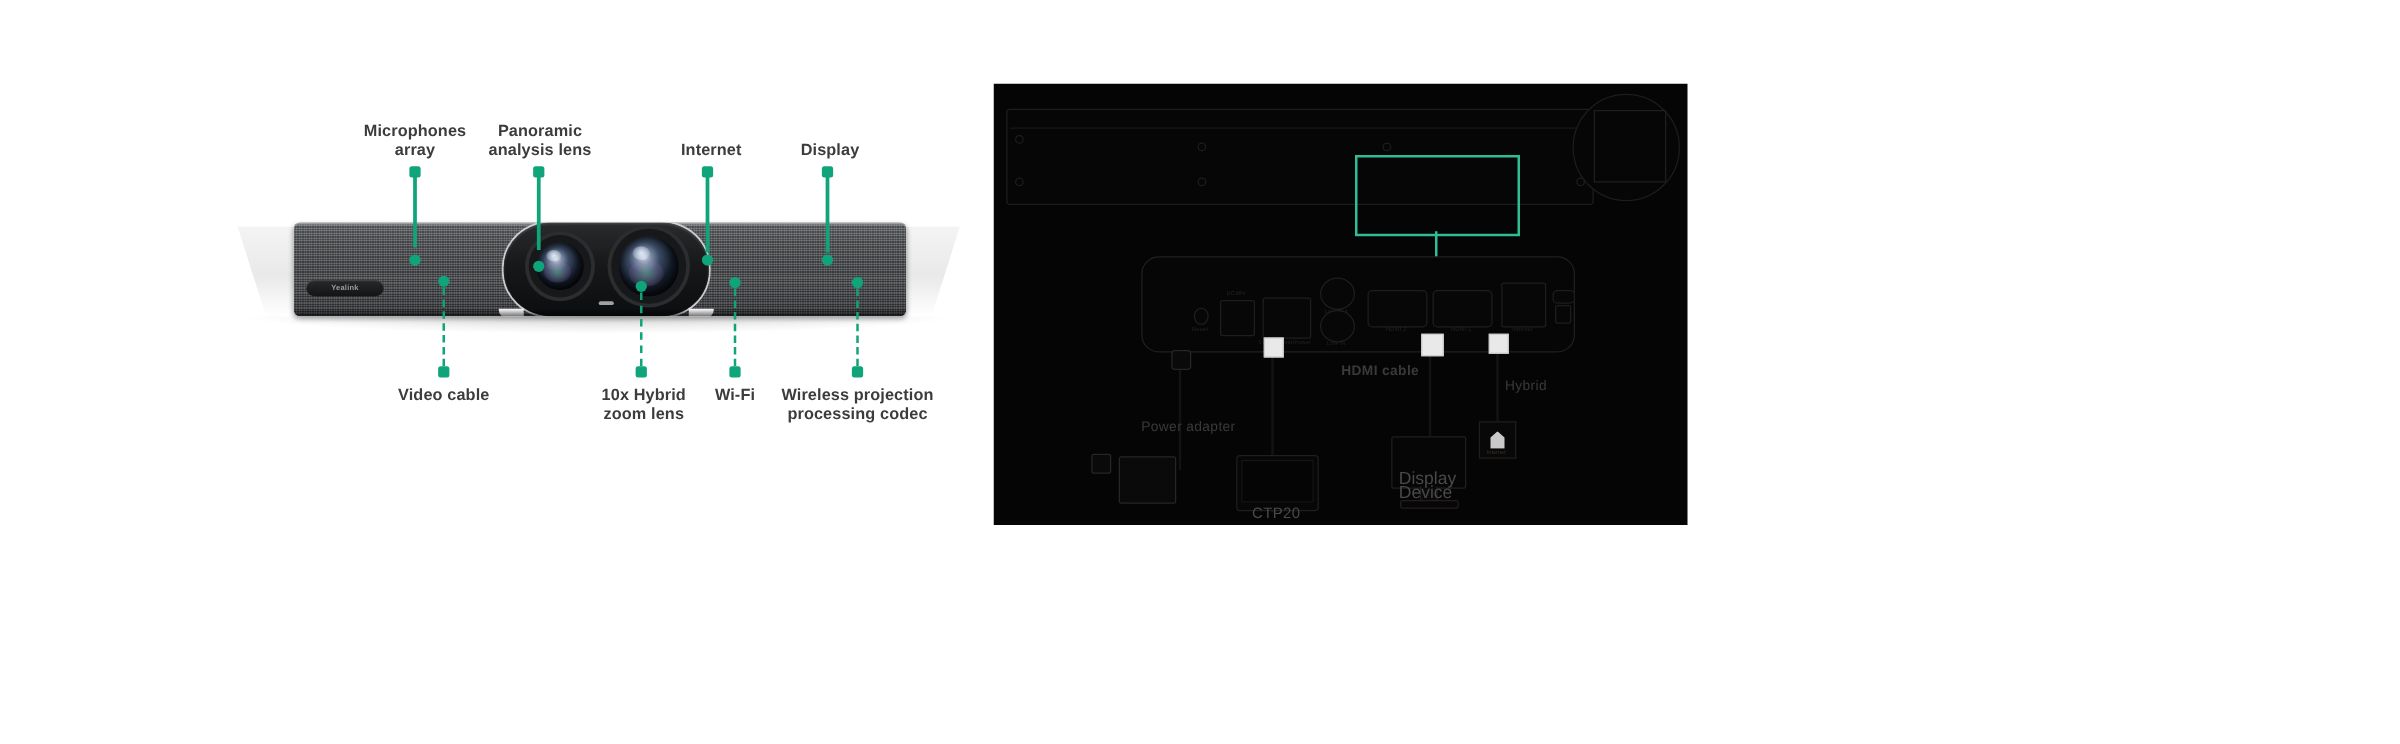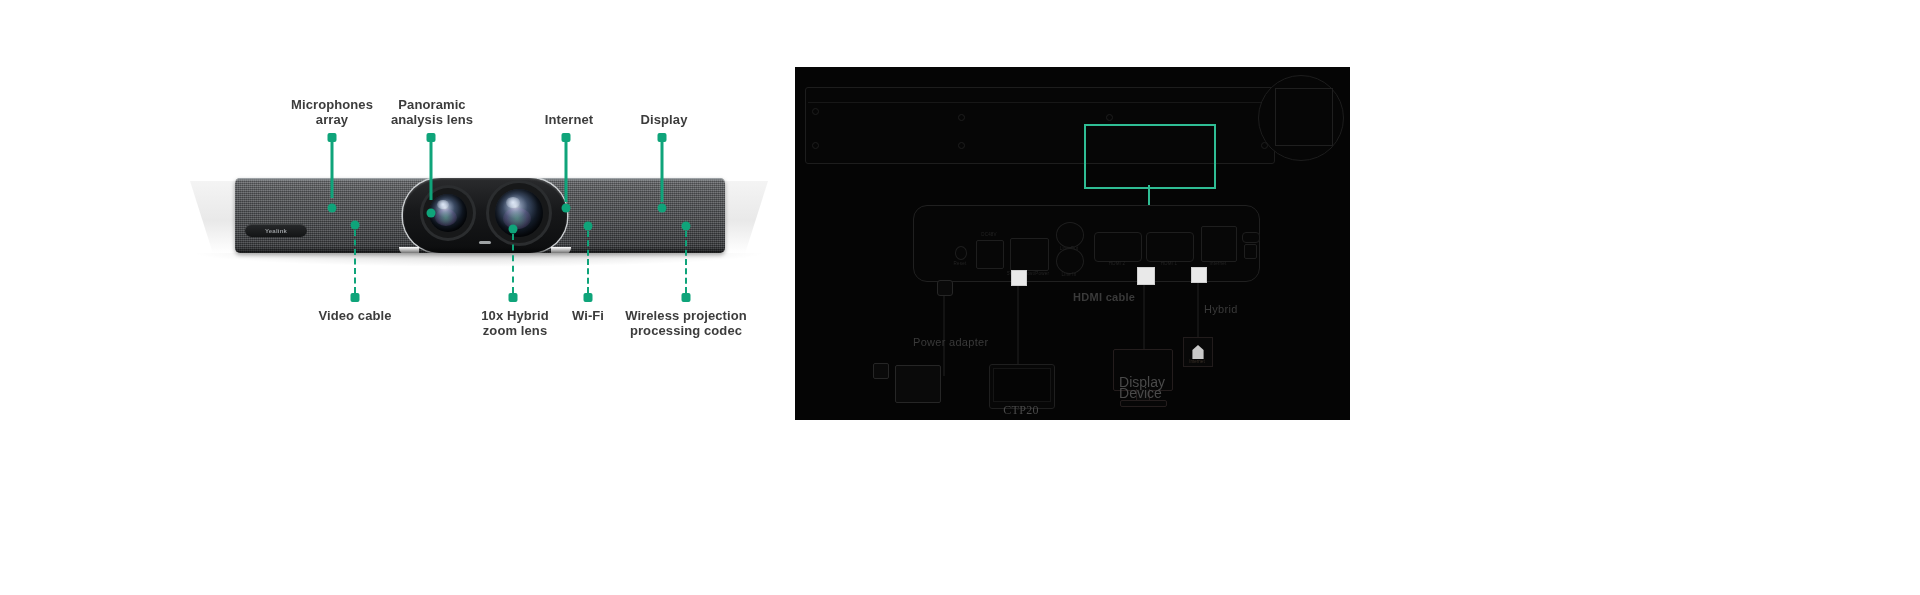--- a/index.html
+++ b/index.html
@@ -291,21 +291,21 @@
   .plug.white { background: #e9e9e9; border-color:#cfcfcf; }
 
   .rp-label {
     position: absolute;
     color: #3a3a3a;
     font-size: 11px;
     font-weight: 400;
     letter-spacing: 0.3px;
     white-space: pre-line;
   }
-  .rp-label.center { transform: translateX(-50%); text-align:center;font-family:Liberation Serif, serif; }
+  .rp-label.center { transform: translateX(-50%); text-align:center; }
 
   .tablet {
     position: absolute;
     left: 194px;
     top: 297px;
     width: 64px;
     height: 43px;
     border: 1px solid #1f1f1f;
     border-radius: 3px;
     background: #070707;

